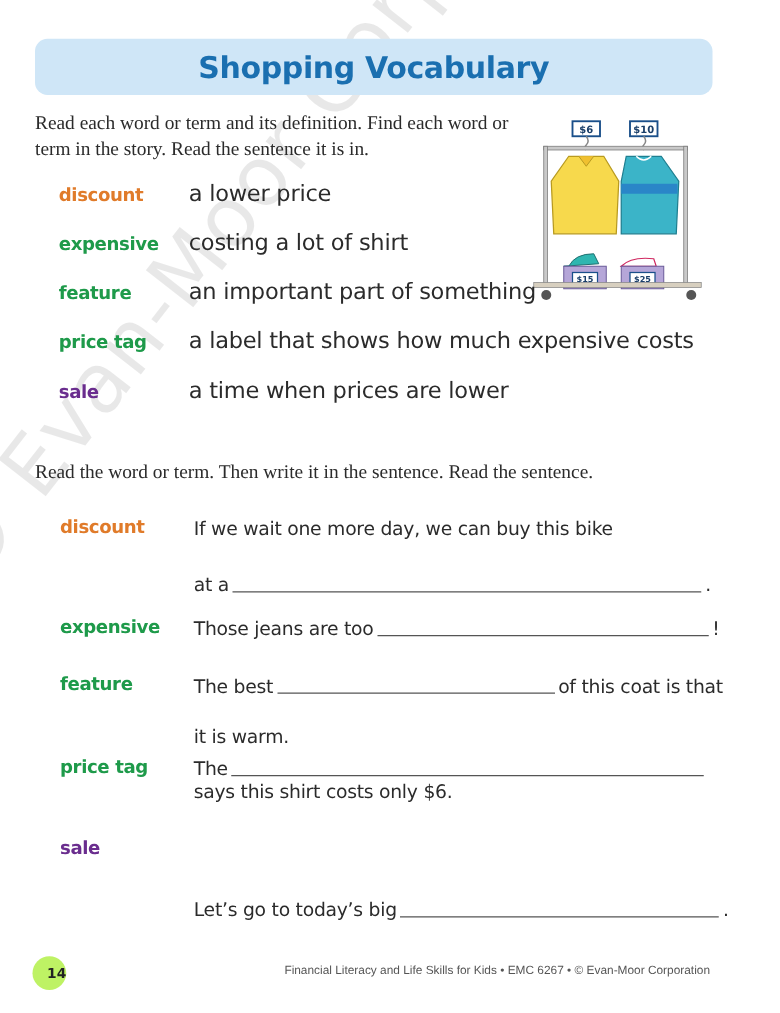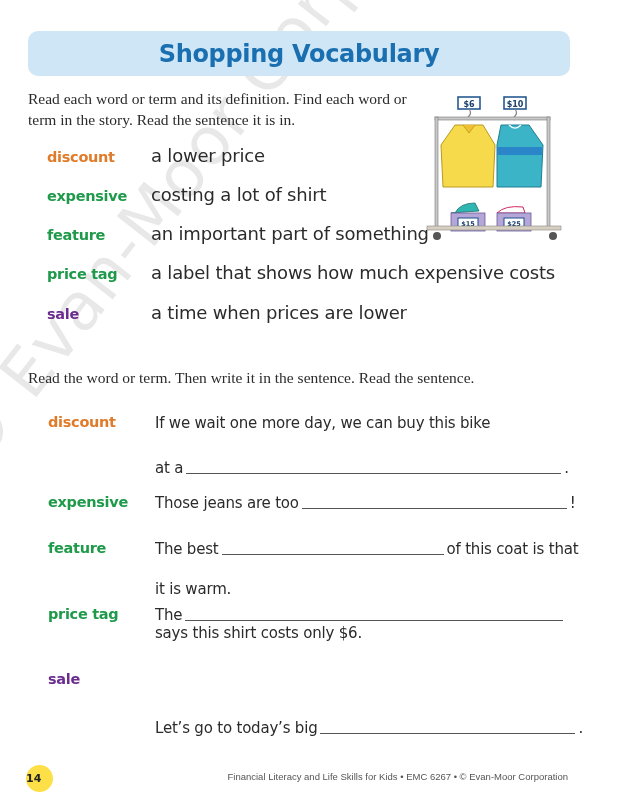--- a/index.html
+++ b/index.html
@@ -11,21 +11,21 @@
   .intro2 { left: 28px; top: 367px; width: 560px; }
   .vocab-row { position: absolute; left: 47px; display: flex; align-items: baseline; font-size: 16px; }
   .term { font-family: "DejaVu Sans", sans-serif; font-weight: bold; font-size: 14.5px; width: 104px; letter-spacing: -0.3px; }
   .def { font-family: "DejaVu Sans", sans-serif; font-size: 18px; color: #2b2b2b; letter-spacing: -0.2px; }
   .c-orange { color: #e07b2a; }
   .c-green { color: #1e9a4a; }
   .c-purple { color: #6a2d8e; }
   .ex-term { position: absolute; left: 48px; font-family: "DejaVu Sans", sans-serif; font-weight: bold; font-size: 14.5px; letter-spacing: -0.3px; }
   .ex-line { position: absolute; left: 155px; font-family: "DejaVu Sans", sans-serif; font-size: 15px; color: #2b2b2b; white-space: nowrap; letter-spacing: -0.2px; display: flex; align-items: flex-end; }
   .blank { display: inline-block; border-bottom: 1.5px solid #555; height: 1px; margin: 0 3px; position: relative; top: -3px; }
-  .footer-badge { position: absolute; left: 26px; top: 765px; width: 27px; height: 27px; border-radius: 50%; background: #fde047; display: flex; align-items: center; justify-content: flex-start; font-family: "DejaVu Sans", sans-serif; font-weight: bold; font-size: 11px; color: #222; }
+  .footer-badge { position: absolute; left: 26px; top: 765px; width: 27px; height: 27px; border-radius: 50%; background: #bef264; display: flex; align-items: center; justify-content: flex-end; font-family: "DejaVu Sans", sans-serif; font-weight: bold; font-size: 11px; color: #222; }
   .footer-text { position: absolute; right: 56px; top: 771px; font-family: "Liberation Sans", sans-serif; font-size: 9.5px; color: #555; }
   .watermark { position: absolute; left: -40px; top: 420px; width: 820px; transform: rotate(-52deg); transform-origin: left center; font-family: "DejaVu Sans", sans-serif; font-size: 66px; color: rgba(0,0,0,0.09); white-space: nowrap; pointer-events: none; letter-spacing: 1px; }
   .rack { position: absolute; left: 425px; top: 95px; width: 140px; height: 150px; }
 </style>
 </head>
 <body>
 
 <div class="watermark">© Evan-Moor Corporation.</div>
 
 <div class="title-bar">

